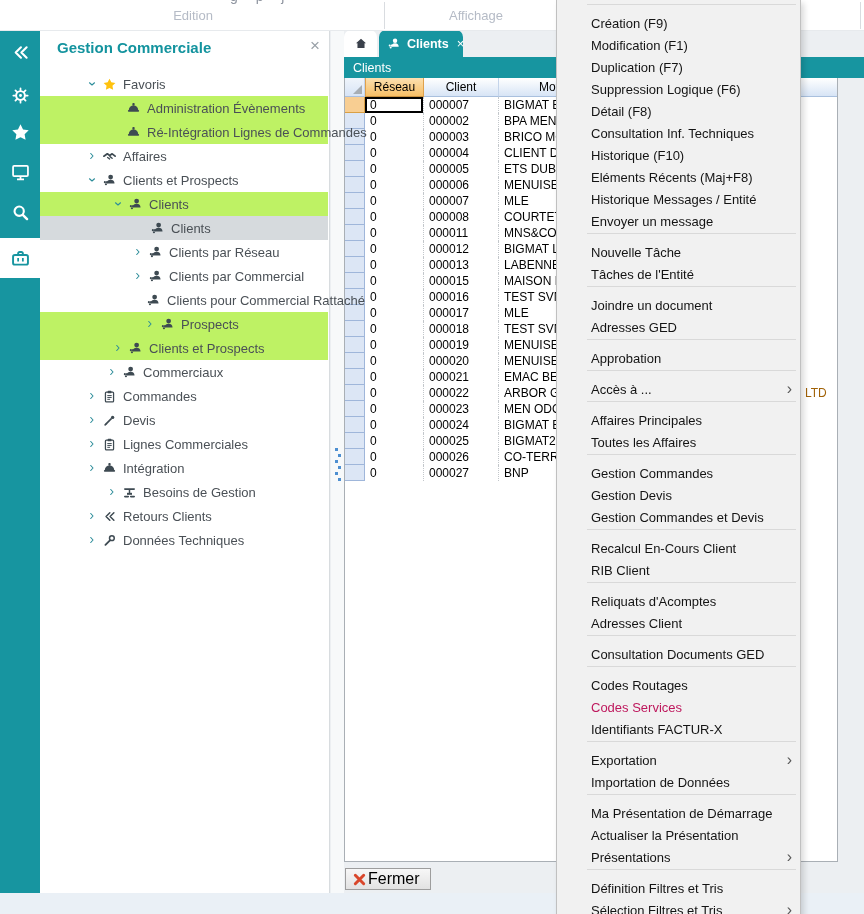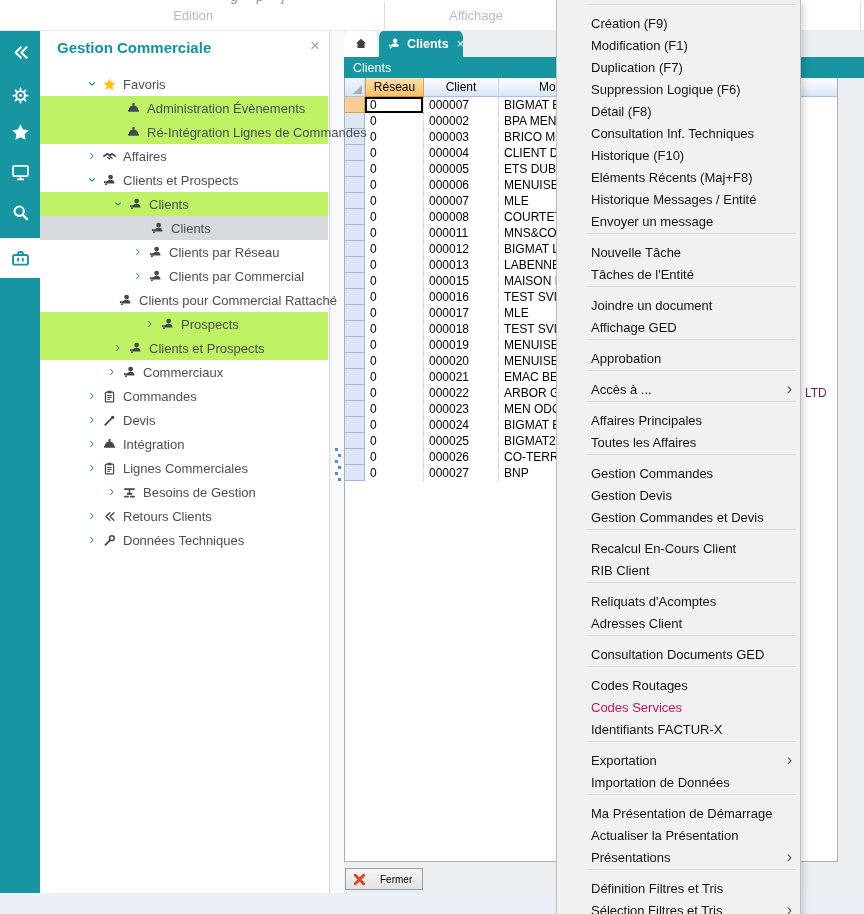--- a/index.html
+++ b/index.html
@@ -57,24 +57,24 @@
   .th.corner::after{content:"";position:absolute;right:2px;bottom:2px;border-left:9px solid transparent;border-bottom:9px solid #A7AEB5}
   .th.c-reseau{width:59px;background:linear-gradient(#FCE0B0,#F7BF66);border-left:1px solid #DFA14C;border-right:1px solid #DFA14C;border-bottom:1px solid #C9913F}
   .th.c-client{width:75px}
   .th.c-mot{flex:1;justify-content:flex-start;padding-left:40px;border-right:none}
   .trow{display:flex;height:16px;font-size:12px;cursor:pointer}
   .rowhdr{width:20px;box-sizing:border-box;background:#DCE6F5;border-right:1px solid #9FB6DA;border-bottom:1px solid #9FB6DA;flex:none}
   .trow.sel .rowhdr{background:#F8CE92;border-color:#D9A045}
   .td{box-sizing:border-box;display:flex;align-items:center;padding-left:5px;border-right:1px dotted #C3C7CB;color:#000;white-space:nowrap;overflow:hidden}
   .td.reseau{width:59px}.td.client{width:75px}.td.mot{flex:1;border-right:none}
   .selcell{box-shadow:inset 0 0 0 2px #000}
-  .ltd{position:absolute;left:460px;top:308px;font-size:12px;color:#701a75;z-index:3}
-
-  .fermer{position:absolute;left:345px;top:868px;height:22px;padding:0 10px 0 7px;display:flex;align-items:center;gap:14px;
-          background:linear-gradient(#F7F7F7,#E2E2E2);border:1px solid #9D9D9D;font-size:10px;color:#000;z-index:3;
+  .ltd{position:absolute;left:460px;top:308px;font-size:12px;color:#a16207;z-index:3}
+
+  .fermer{position:absolute;left:345px;top:868px;height:22px;padding:0 10px 0 7px;display:flex;align-items:center;gap:2px;
+          background:linear-gradient(#F7F7F7,#E2E2E2);border:1px solid #9D9D9D;font-size:16px;color:#000;z-index:3;
           font-family:"Liberation Sans",sans-serif;cursor:pointer}
   .bottom-strip{position:absolute;left:0;top:893px;width:864px;height:21px;background:#EAF0F6;z-index:6}
 
   
   .menu{position:absolute;left:556px;top:0;width:245px;box-sizing:border-box;background:#F1F1F1;border:1px solid #C0C0C0;border-top:none;
         z-index:50;box-shadow:3px 3px 6px rgba(0,0,0,.15);padding-bottom:8px}
   .menu-item{height:22px;display:flex;align-items:flex-end;padding:0 8px 0 34px;font-size:13px;color:#141414;cursor:pointer}
   .menu-item.disabled{color:#be185d;cursor:default}
   .menu-item .grow{flex:1}
   .msub{color:#5A5A5A;font-size:16px;line-height:1;margin-top:-2px}
@@ -271,21 +271,21 @@
             <svg width="15" height="15" viewBox="0 0 24 24">
               <circle cx="13.8" cy="6.5" r="3.8" fill="currentColor"></circle>
               <path d="M7.6 16.8a6.2 6.2 0 0 1 12.4 0Z" fill="currentColor"></path>
               <circle cx="4.6" cy="14.6" r="1.7" fill="currentColor"></circle>
               <circle cx="8" cy="14.6" r="1.7" fill="currentColor"></circle>
               <circle cx="6.3" cy="17.9" r="1.7" fill="currentColor"></circle>
             </svg>
           </span>
           <span class="tlabel">Clients par Commercial</span>
         </div>
-        <div class="tree-row" style="padding-left:76px">
+        <div class="tree-row" style="padding-left:104px">
           <span class="icn ticon">
             <svg width="15" height="15" viewBox="0 0 24 24">
               <circle cx="13.8" cy="6.5" r="3.8" fill="currentColor"></circle>
               <path d="M7.6 16.8a6.2 6.2 0 0 1 12.4 0Z" fill="currentColor"></path>
               <circle cx="4.6" cy="14.6" r="1.7" fill="currentColor"></circle>
               <circle cx="8" cy="14.6" r="1.7" fill="currentColor"></circle>
               <circle cx="6.3" cy="17.9" r="1.7" fill="currentColor"></circle>
             </svg>
           </span>
           <span class="tlabel">Clients pour Commercial Rattaché</span>
@@ -372,41 +372,41 @@
           <span class="tlabel">Devis</span>
         </div>
         <div class="tree-row" style="padding-left:44px">
           <span class="icn chev chev">
             <svg width="12" height="12" viewBox="0 0 24 24">
               <path d="M9.5 7 14 12l-4.5 5" fill="none" stroke="currentColor" stroke-width="2.2" stroke-linecap="round" stroke-linejoin="round"></path>
             </svg>
           </span>
           <span class="icn ticon">
             <svg width="15" height="15" viewBox="0 0 24 24">
+              <rect x="5.5" y="5" width="13" height="15.5" rx="1.5" fill="none" stroke="currentColor" stroke-width="2"></rect>
+              <rect x="9" y="2.8" width="6" height="4" rx="1" fill="currentColor"></rect>
+              <path d="M8.5 10.5h7M8.5 13.5h7M8.5 16.5h4.5" stroke="currentColor" stroke-width="1.6"></path>
+            </svg>
+          </span>
+          <span class="tlabel">Lignes Commerciales</span>
+        </div>
+        <div class="tree-row" style="padding-left:44px">
+          <span class="icn chev chev">
+            <svg width="12" height="12" viewBox="0 0 24 24">
+              <path d="M9.5 7 14 12l-4.5 5" fill="none" stroke="currentColor" stroke-width="2.2" stroke-linecap="round" stroke-linejoin="round"></path>
+            </svg>
+          </span>
+          <span class="icn ticon">
+            <svg width="15" height="15" viewBox="0 0 24 24">
               <path d="M4.5 14.5a7.5 7.5 0 0 1 15 0Z" fill="currentColor"></path>
               <rect x="3" y="14.5" width="18" height="2.6" rx="1.3" fill="currentColor"></rect>
               <rect x="10.2" y="3.2" width="3.6" height="4.5" rx="1.2" fill="currentColor"></rect>
             </svg>
           </span>
           <span class="tlabel">Intégration</span>
-        </div>
-        <div class="tree-row" style="padding-left:44px">
-          <span class="icn chev chev">
-            <svg width="12" height="12" viewBox="0 0 24 24">
-              <path d="M9.5 7 14 12l-4.5 5" fill="none" stroke="currentColor" stroke-width="2.2" stroke-linecap="round" stroke-linejoin="round"></path>
-            </svg>
-          </span>
-          <span class="icn ticon">
-            <svg width="15" height="15" viewBox="0 0 24 24">
-              <rect x="5.5" y="5" width="13" height="15.5" rx="1.5" fill="none" stroke="currentColor" stroke-width="2"></rect>
-              <rect x="9" y="2.8" width="6" height="4" rx="1" fill="currentColor"></rect>
-              <path d="M8.5 10.5h7M8.5 13.5h7M8.5 16.5h4.5" stroke="currentColor" stroke-width="1.6"></path>
-            </svg>
-          </span>
-          <span class="tlabel">Lignes Commerciales</span>
         </div>
         <div class="tree-row" style="padding-left:64px">
           <span class="icn chev chev">
             <svg width="12" height="12" viewBox="0 0 24 24">
               <path d="M9.5 7 14 12l-4.5 5" fill="none" stroke="currentColor" stroke-width="2.2" stroke-linecap="round" stroke-linejoin="round"></path>
             </svg>
           </span>
           <span class="icn ticon">
             <svg width="15" height="15" viewBox="0 0 24 24">
               <path d="M4.5 6.5h15" stroke="currentColor" stroke-width="2.6" stroke-linecap="round"></path>
@@ -700,21 +700,21 @@
       <div class="menu-item">
         <span>Tâches de l'Entité</span>
         <span class="grow"></span>
       </div>
       <div class="menu-sep"></div>
       <div class="menu-item">
         <span>Joindre un document</span>
         <span class="grow"></span>
       </div>
       <div class="menu-item">
-        <span>Affichage GED</span>
+        <span>Adresses GED</span>
         <span class="grow"></span>
       </div>
       <div class="menu-sep"></div>
       <div class="menu-item">
         <span>Approbation</span>
         <span class="grow"></span>
       </div>
       <div class="menu-sep"></div>
       <div class="menu-item">
         <span>Accès à ...</span>

